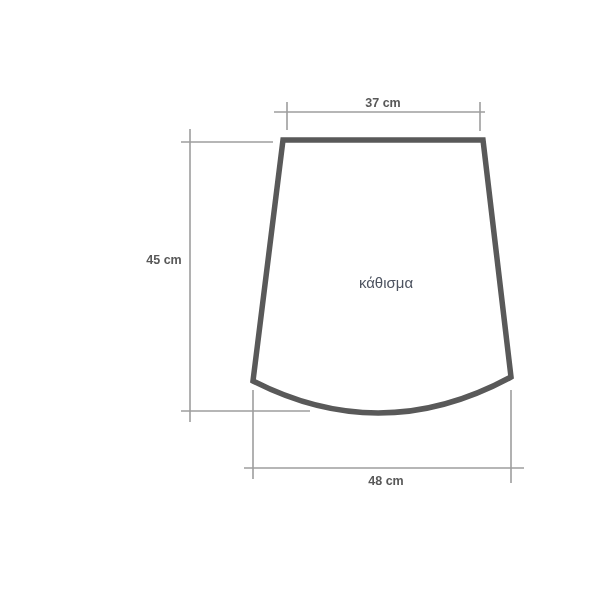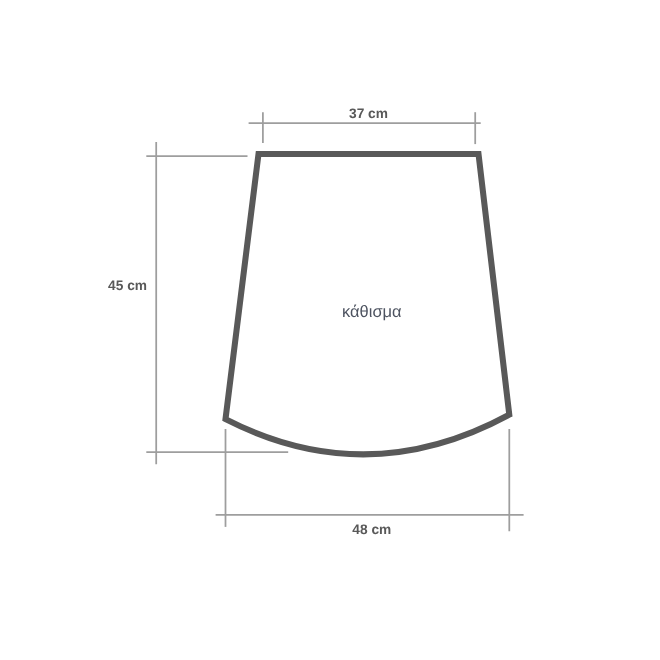--- a/index.html
+++ b/index.html
@@ -7,20 +7,21 @@
     padding: 0;
     background: #ffffff;
   }
   .canvas {
     position: relative;
     width: 516px;
     height: 600px;
     background: #ffffff;
     overflow: hidden;
     font-family: "Liberation Sans", sans-serif;
+    margin-left: 48px;
   }
   svg text {
     font-family: "Liberation Sans", sans-serif;
   }
   .dim-label {
     font-size: 12.5px;
     font-weight: bold;
   }
   .shape-label {
     font-size: 15px;

